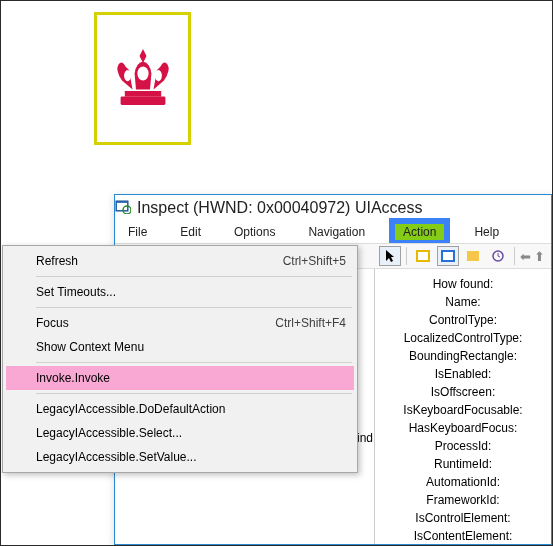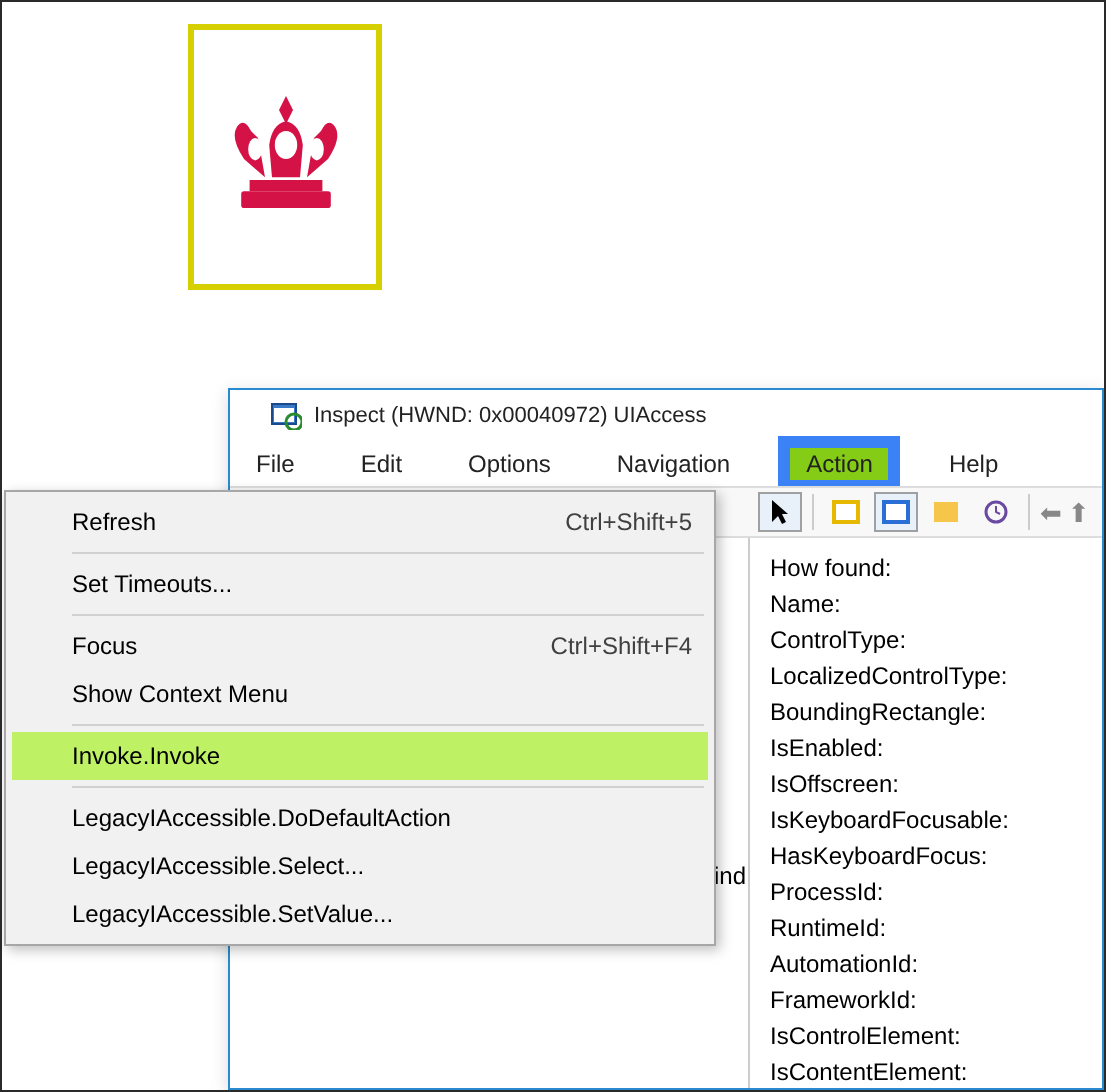--- a/index.html
+++ b/index.html
@@ -2,46 +2,46 @@
 <html><head>
 <meta charset="utf-8">
 <style>
 * { box-sizing: border-box; margin: 0; padding: 0; font-family: "Segoe UI", Tahoma, sans-serif; }
 body { width: 553px; height: 546px; background: #fff; position: relative; overflow: hidden; border: 1px solid #2a2a2a; }
 
 .card { position: absolute; left: 93px; top: 11px; width: 97px; height: 133px; border: 3px solid #d6d000; background: #fff; display: flex; align-items: center; justify-content: center; }
 .card svg { width: 70px; height: 90px; }
 
 .win { position: absolute; left: 113px; top: 193px; right: 0; bottom: 0; border: 1px solid #2a8acf; background: #fff; box-shadow: 0 2px 8px rgba(0,0,0,0.15); }
-.titlebar { height: 26px; background: #fff; display: flex; align-items: center; padding: 0 20px; gap: 6px; font-size: 11px; }
+.titlebar { height: 26px; background: #fff; display: flex; align-items: center; padding: 0 0; gap: 6px; font-size: 16px; }
 .titlebar .title { color: #222; }
 .menubar { height: 22px; display: flex; align-items: center; padding: 0 4px; font-size: 12px; color: #222; gap: 15px; }
 .menubar .mi { padding: 2px 9px; cursor: default; }
 .menubar .mi.active { background: #84cc16; border: 6px solid #3b82f6; padding: 1px 8px; }
 .toolbar { height: 26px; border-top: 1px solid #ddd; border-bottom: 1px solid #ddd; background: #f8f8f8; display: flex; align-items: center; padding: 0 4px; gap: 4px; position: relative; }
 .tool { width: 22px; height: 20px; display: flex; align-items: center; justify-content: center; }
 .tool.sel { border: 1px solid #a0a0a0; background: #e8f0fa; }
 .sep { width: 1px; height: 18px; background: #ccc; margin: 0 2px; }
 
 .body { display: flex; height: calc(100% - 74px); }
 .treepane { width: 260px; border-right: 1px solid #ccc; background: #fff; position: relative; }
 .proppane { flex: 1; background: #fff; padding: 6px 10px; font-size: 12px; line-height: 18px; overflow: hidden; }
-.proprow { white-space: nowrap; }
+.proprow { white-space: nowrap; text-align: center; }
 .propkey { color: #000; }
 
 .tree { position: absolute; left: 10px; top: 70px; right: 0; font-size: 12px; line-height: 18px; }
 .trow { display: flex; align-items: center; gap: 2px; white-space: nowrap; }
 .twist { width: 9px; height: 9px; border: 1px solid #888; font-size: 9px; line-height: 7px; text-align: center; color: #555; }
 .dots { color: #888; width: 14px; text-align: center; }
 .trow .txt { color: #000; }
 
 .ctx { position: absolute; left: 1px; top: 244px; width: 356px; background: #f1f1f1; border: 1px solid #a7a7a7; box-shadow: 2px 2px 6px rgba(0,0,0,0.25); padding: 3px; z-index: 10; font-size: 12px; }
 .ctx .row { height: 24px; display: flex; align-items: center; padding: 0 8px 0 30px; position: relative; }
 .ctx .row .sc { margin-left: auto; color: #404040; }
-.ctx .row.hl { background: #bef264; }
+.ctx .row.hl { background: #f9a8d4; }
 .ctx .div { height: 1px; background: #d0d0d0; margin: 3px 2px 3px 30px; }
 
 .toolbar .grp { display: flex; align-items: center; gap: 3px; margin-left: 260px; }
 .sq { width: 14px; height: 12px; border: 2px solid; }
 .hg { width: 12px; height: 10px; background: #f6c64a; display: inline-block; position: relative; }
 .arrow { color: #888; font-size: 13px; }
 </style>
 </head>
 <body>
 

